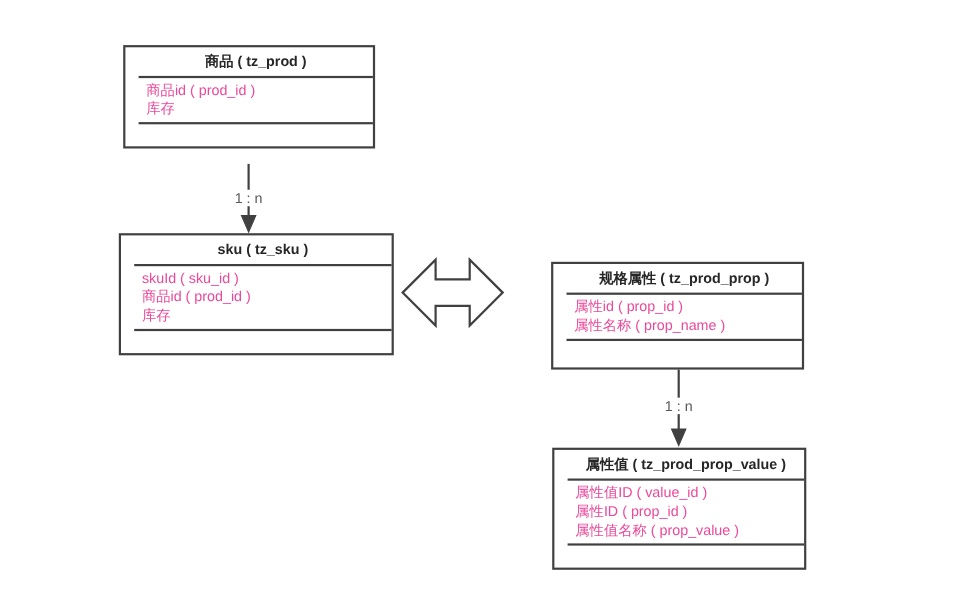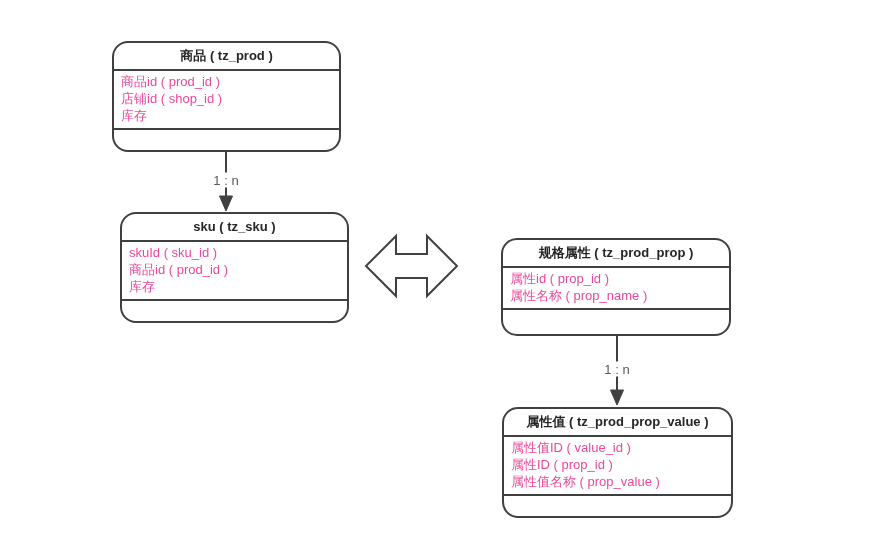--- a/index.html
+++ b/index.html
@@ -12,22 +12,23 @@
     position: relative;
     width: 884px;
     height: 539px;
     background: #ffffff;
     overflow: hidden;
   }
   .entity {
     position: absolute;
     background: #ffffff;
     border: 2px solid #404040;
-    border-radius: 16px;
+    border-radius: 0;
     box-sizing: border-box;
+    padding-left: 12px;
   }
   .entity-title {
     font-size: 13px;
     line-height: 16px;
     font-weight: bold;
     color: #262626;
     text-align: center;
     padding: 5px 4px;
     border-bottom: 2px solid #404040;
     white-space: nowrap;
@@ -37,21 +38,21 @@
     line-height: 17px;
     color: #ec4899;
     padding: 2px 7px 4px 7px;
     border-bottom: 2px solid #404040;
   }
   .field { white-space: nowrap; }
   .entity-footer { height: 20px; }
   .footer-tall { height: 24px; }
 
   .e-prod  { left: 112px; top: 41px;  width: 229px; }
-  .e-sku   { left: 120px; top: 212px; width: 229px; }
+  .e-sku   { left: 108px; top: 212px; width: 250px; }
   .e-prop  { left: 501px; top: 238px; width: 230px; }
   .e-value { left: 502px; top: 407px; width: 231px; }
 
   .edges {
     position: absolute;
     left: 0; top: 0;
     width: 884px; height: 539px;
     pointer-events: none;
   }
   .edge-label {
@@ -84,21 +85,20 @@
       <polygon points="617,405 610.5,390 623.5,390" fill="#404040" stroke="#404040" stroke-width="1"></polygon>
     </g>
 
     <polygon points="366,266 396,236 396,254 427,254 427,236 457,266 427,296 427,278 396,278 396,296" fill="#ffffff" stroke="#404040" stroke-width="2" stroke-linejoin="miter"></polygon>
   </svg>
 
   <div class="entity e-prod">
     <div class="entity-title">商品 ( tz_prod )</div>
     <div class="entity-fields">
       <div class="field">商品id ( prod_id )</div>
-      <div class="field">店铺id ( shop_id )</div>
       <div class="field">库存</div>
     </div>
     <div class="entity-footer"></div>
   </div>
 
   <div class="entity e-sku">
     <div class="entity-title">sku ( tz_sku )</div>
     <div class="entity-fields">
       <div class="field">skuId ( sku_id )</div>
       <div class="field">商品id ( prod_id )</div>

